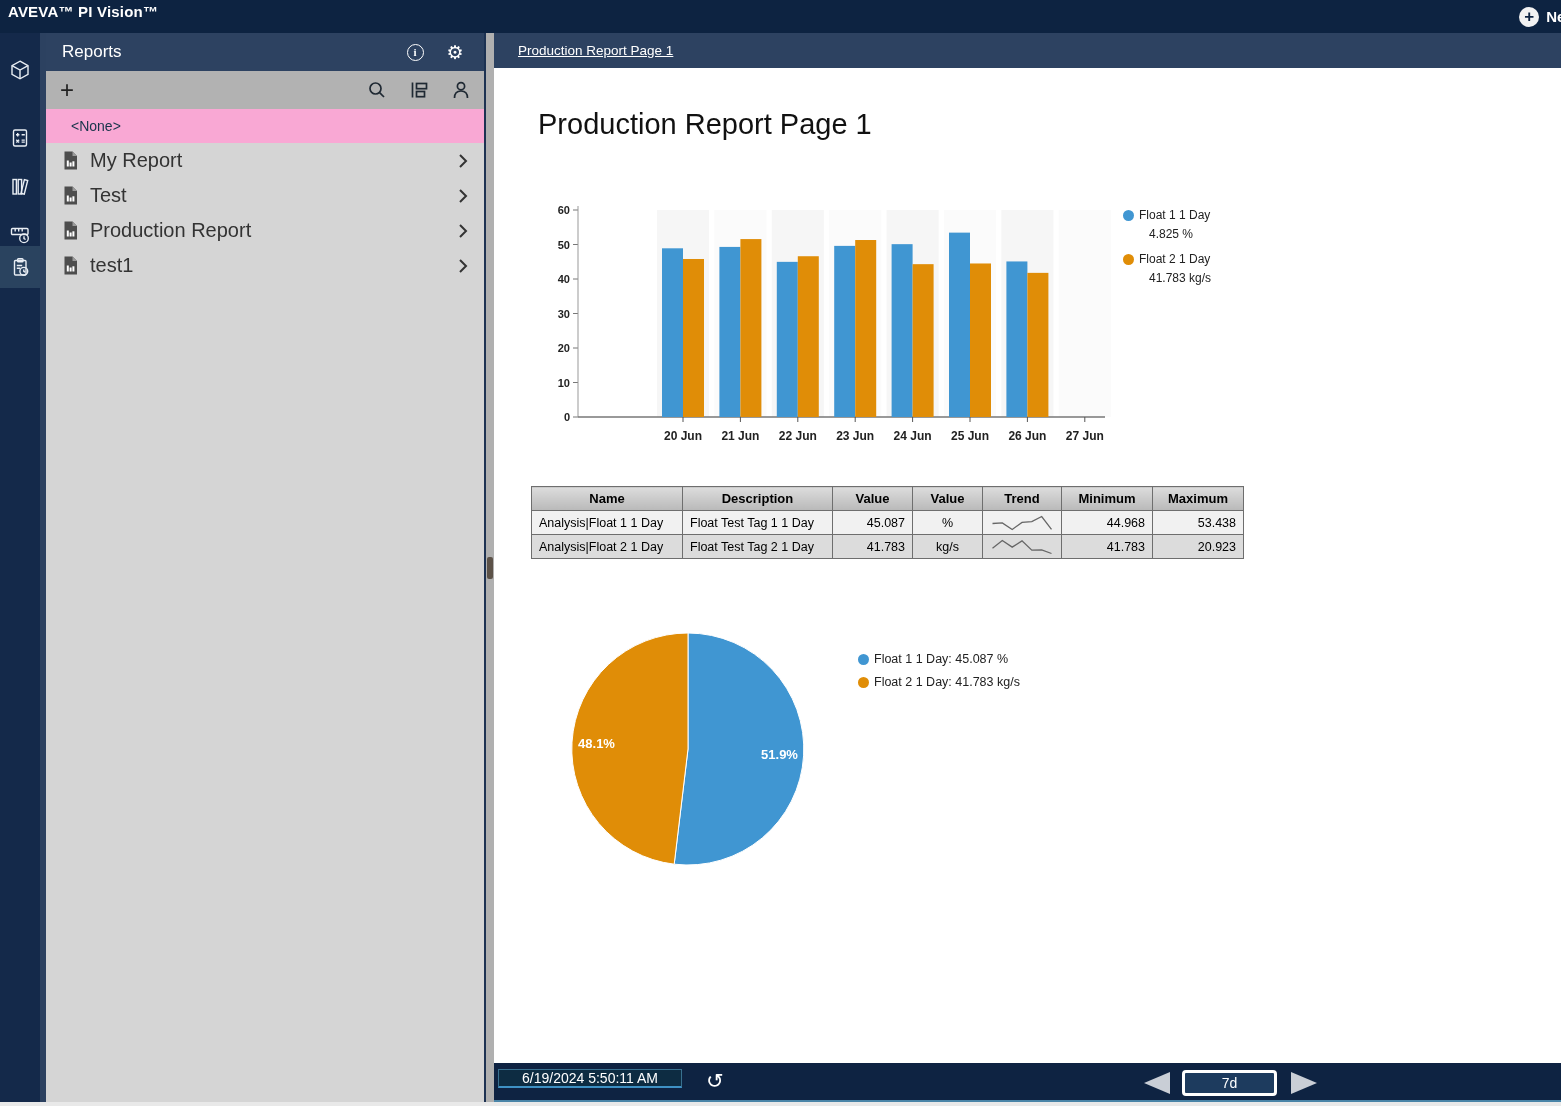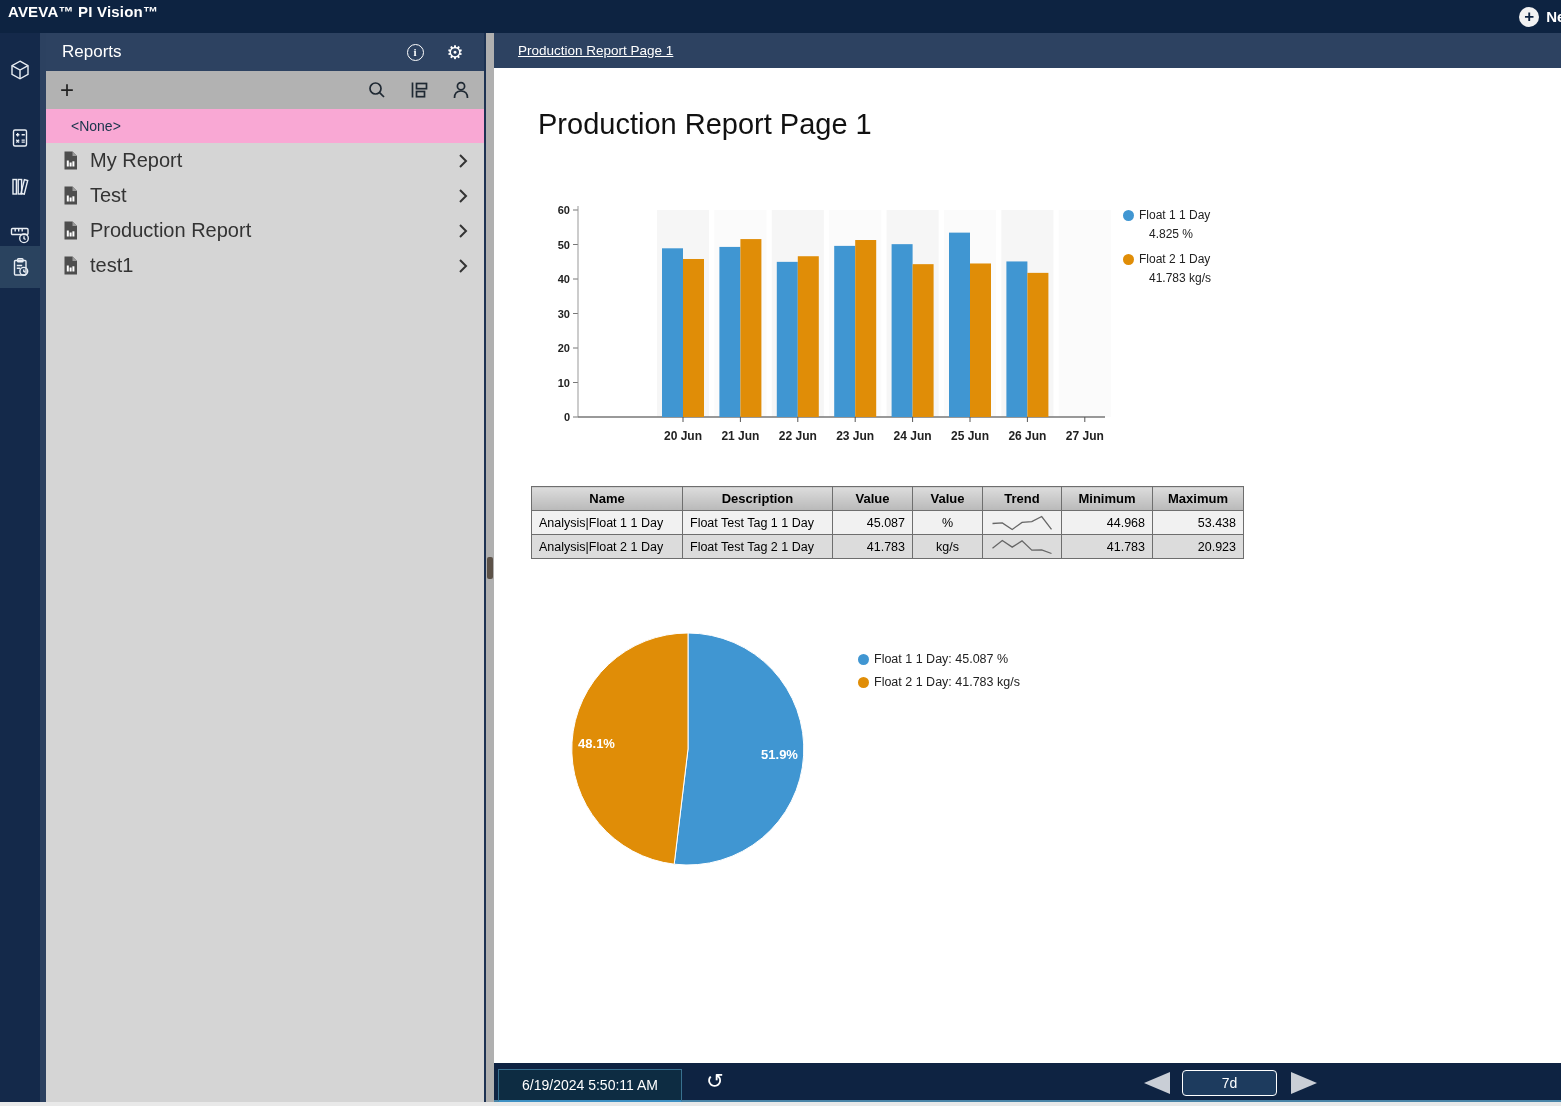--- a/index.html
+++ b/index.html
@@ -91,34 +91,34 @@
 
   
   .piechart { position:absolute; left:62px; top:562px; }
   .pie-label { font-size:13px; font-weight:bold; fill:#fff; font-family:"Liberation Sans",sans-serif; }
   .legend-pie { left:364px; top:580px; font-size:12.5px; }
   .legend-pie .legend-line { line-height:23px; }
 
   
   .footer { position:absolute; left:494px; top:1063px; width:1067px; height:39px;
     background:#0e2342; border-bottom:2px solid #4a85a8; }
-  .time-box { position:absolute; left:4px; top:6px; width:184px; height:33px;
+  .time-box { position:absolute; left:4px; top:6px; width:184px; height:19px;
     background:#0d2c42; border:1px solid #38708f; border-bottom:2px solid #3e91c4;
     color:#fff; font-size:14px; display:flex; align-items:center; justify-content:center;
     cursor:text; }
   .refresh-btn { position:absolute; left:206px; top:3px; width:30px; height:30px; color:#fff;
     font-family:"DejaVu Sans",sans-serif; font-size:21px; display:flex; align-items:center;
     justify-content:center; cursor:pointer; transform:scaleX(-1); }
   .arrow { position:absolute; top:9px; width:0; height:0; cursor:pointer; }
   .arrow-left { left:650px; border-top:11px solid transparent; border-bottom:11px solid transparent;
     border-right:26px solid #c9ced6; }
   .arrow-right { left:797px; border-top:11px solid transparent; border-bottom:11px solid transparent;
     border-left:26px solid #c9ced6; }
   .duration-box { position:absolute; left:688px; top:7px; width:95px; height:26px;
-    background:#1d3b5e; border:1px solid #ffffff; border-radius:4px; color:#fff;
+    background:#1d3b5e; border:3px solid #ffffff; border-radius:4px; color:#fff;
     font-size:14px; display:flex; align-items:center; justify-content:center; cursor:pointer; }
   .bottom-strip { position:absolute; left:0; top:1102px; width:1561px; height:4px; background:#e9e9e9; }
 </style>
 </head>
 <body>
 
 <div class="app">
 
   <header class="topbar">
     <div class="brand">AVEVA™ PI Vision™</div>

